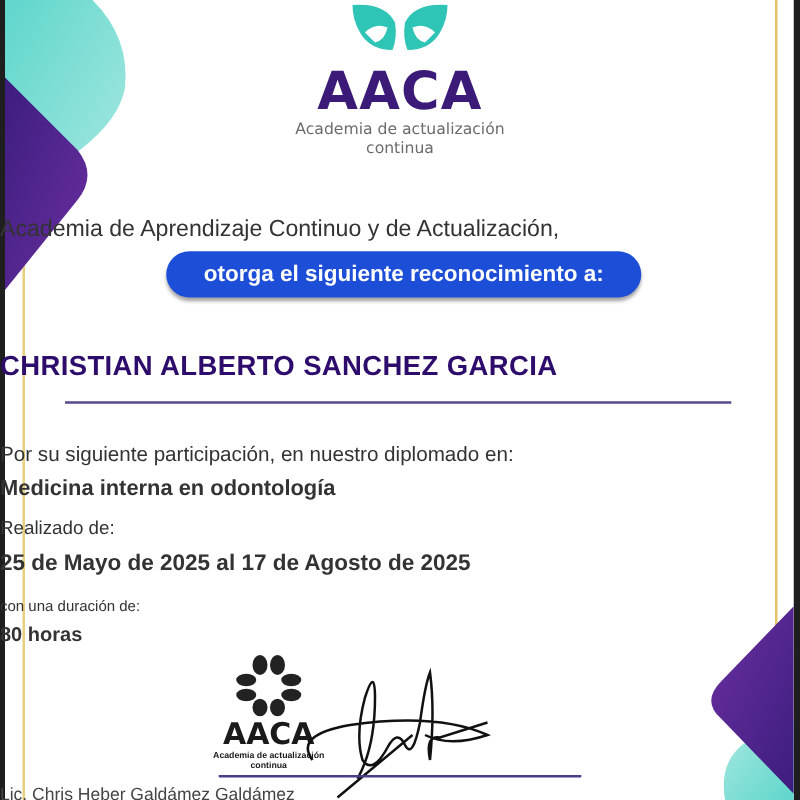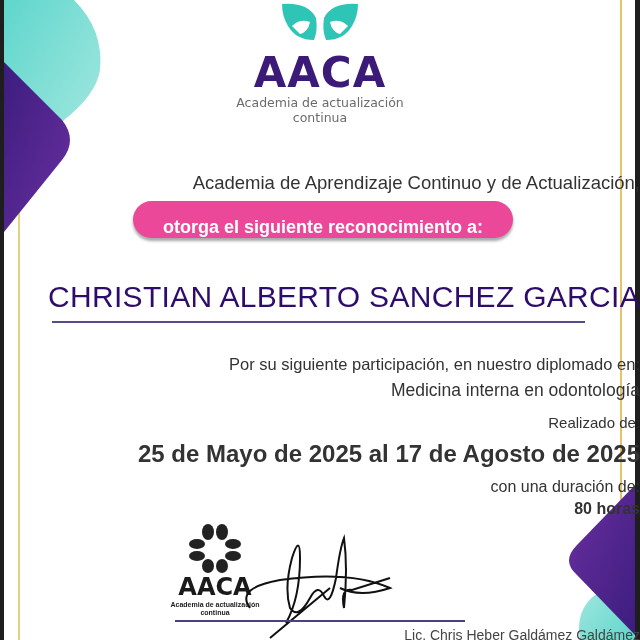--- a/index.html
+++ b/index.html
@@ -19,39 +19,39 @@
       position: absolute; left: 0; top: 48px; width: 240px; text-align: center;
       font-size: 42px; font-weight: bold; color: #3b1a78; letter-spacing: 1px;
       font-family: "DejaVu Sans", sans-serif;
     }
     .brand-sub {
       position: absolute; left: 0; top: 95px; width: 240px; text-align: center;
       font-size: 12.5px; color: #6b6b6b; line-height: 15px;
       font-family: "DejaVu Sans", sans-serif;
     }
     .line-text {
-      position: absolute; left: 0; width: 640px; text-align: right; color: #333;
+      position: absolute; left: 0; width: 640px; text-align: left; color: #333;
     }
     .intro { top: 172px; font-size: 18.5px; }
     .pill {
       position: absolute; left: 133px; top: 201px; width: 380px; height: 37px;
-      border-radius: 19px; background: #ec4899;
+      border-radius: 19px; background: #1d4ed8;
       box-shadow: 0 3px 3px rgba(0,0,0,0.35);
       color: #ffffff; font-weight: bold; font-size: 18px;
-      display: flex; align-items: flex-end; justify-content: center;
+      display: flex; align-items: center; justify-content: center;
     }
     .name {
-      top: 280px; font-size: 30px; font-weight: normal; color: #2d0c6b; letter-spacing: 0.3px;
+      top: 280px; font-size: 22px; font-weight: bold; color: #2d0c6b; letter-spacing: 0.3px;
     }
     .name-rule { position: absolute; left: 52px; top: 321px; width: 533px; height: 2px; background: #5a4a8c; }
     .participation { top: 355px; font-size: 16.5px; }
-    .course { top: 380px; font-size: 17.5px; font-weight: normal; }
+    .course { top: 380px; font-size: 17.5px; font-weight: bold; }
     .realizado { top: 414px; font-size: 15px; }
-    .dates { top: 440px; font-size: 24px; font-weight: bold; }
-    .duracion { top: 478px; font-size: 16px; }
+    .dates { top: 440px; font-size: 18px; font-weight: bold; }
+    .duracion { top: 478px; font-size: 12px; }
     .hours { top: 500px; font-size: 16px; font-weight: bold; }
     .seal { position: absolute; left: 172px; top: 522px; width: 90px; }
     .seal-brand { position: absolute; left: 170px; top: 573px; width: 90px; text-align:center; font-size: 24px; font-weight: bold; color: #1a1a1a; font-family: "DejaVu Sans", sans-serif; }
     .seal-sub { position: absolute; left: 165px; top: 601px; width: 100px; text-align: center; font-size: 7px; font-weight: bold; color: #1a1a1a; line-height: 8px; }
     .sig-rule { position: absolute; left: 175px; top: 620px; width: 290px; height: 2px; background: #4b3f8a; }
     .signer { top: 627px; font-size: 14px; color: #444; }
     .signature { position: absolute; left: 240px; top: 528px; }
   </style>
 </head>
 <body>

